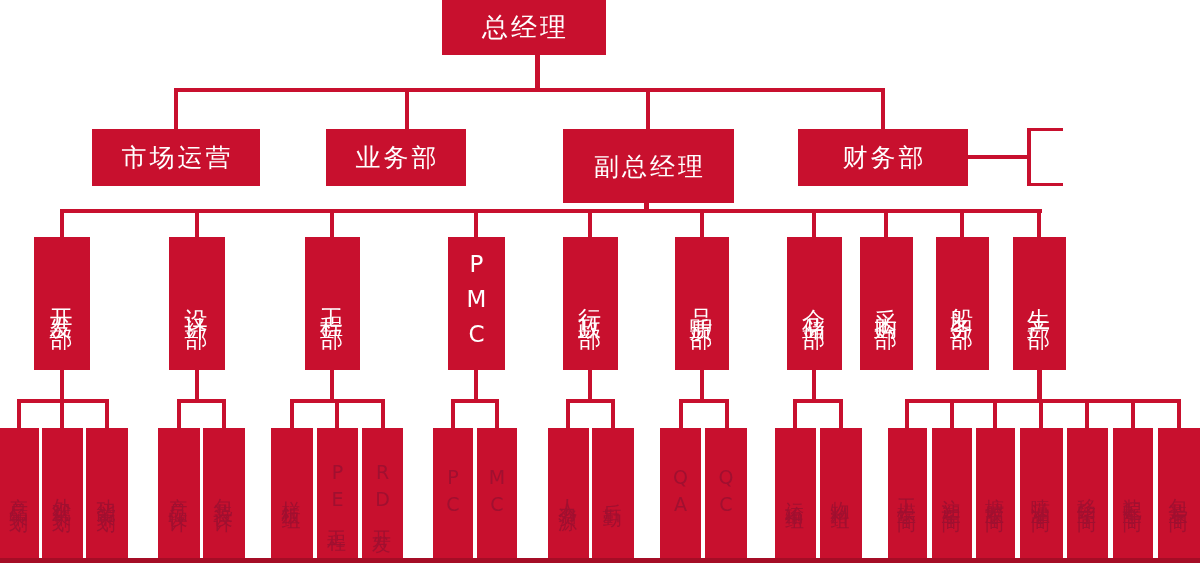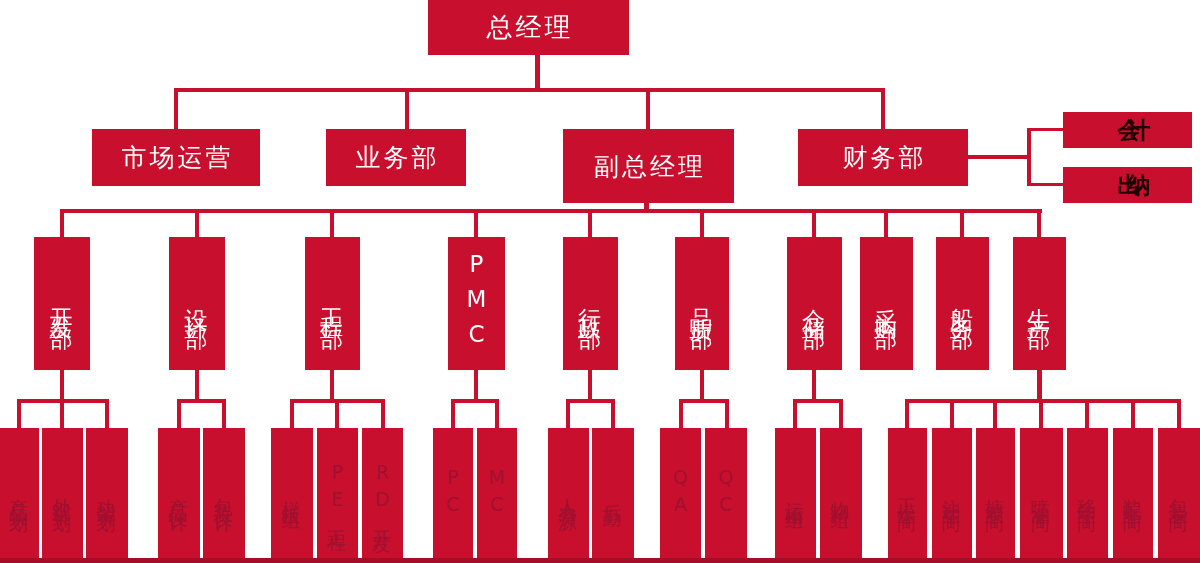--- a/index.html
+++ b/index.html
@@ -92,43 +92,37 @@
   <div class="ln" style="left:905px;top:399px;width:4px;height:31px"></div>
   <div class="ln" style="left:950px;top:399px;width:4px;height:31px"></div>
   <div class="ln" style="left:993px;top:399px;width:4px;height:31px"></div>
   <div class="ln" style="left:1039px;top:399px;width:4px;height:31px"></div>
   <div class="ln" style="left:1085px;top:399px;width:4px;height:31px"></div>
   <div class="ln" style="left:1131px;top:399px;width:4px;height:31px"></div>
   <div class="ln" style="left:1177px;top:399px;width:4px;height:31px"></div>
 
   <div class="bar" style="left:0;top:558px;width:1200px;height:5px"></div>
 
-  <div class="bx root" style="left:428px;top:0;width:201px;height:55px">
+  <div class="bx root" style="left:442px;top:0;width:164px;height:55px">
     <span class="h-label">总经理</span>
   </div>
 
   <div class="bx" style="left:92px;top:129px;width:168px;height:57px">
     <span class="h-label">市场运营</span>
   </div>
   <div class="bx" style="left:326px;top:129px;width:140px;height:57px">
     <span class="h-label">业务部</span>
   </div>
   <div class="bx" style="left:563px;top:129px;width:171px;height:74px">
     <span class="h-label">副总经理</span>
   </div>
   <div class="bx" style="left:798px;top:129px;width:170px;height:57px">
     <span class="h-label">财务部</span>
   </div>
 
-  <div class="bx aux" style="left:1063px;top:112px;width:129px;height:36px">
-    <span class="h-label">会计</span>
-  </div>
-  <div class="bx aux" style="left:1063px;top:167px;width:129px;height:36px">
-    <span class="h-label">出纳</span>
-  </div>
 
   <div class="bx" style="left:34px;top:237px;width:56px;height:133px">
     <span class="v-label">开发部</span>
   </div>
   <div class="bx" style="left:169px;top:237px;width:56px;height:133px">
     <span class="v-label">设计部</span>
   </div>
   <div class="bx" style="left:305px;top:237px;width:55px;height:133px">
     <span class="v-label">工程部</span>
   </div>

